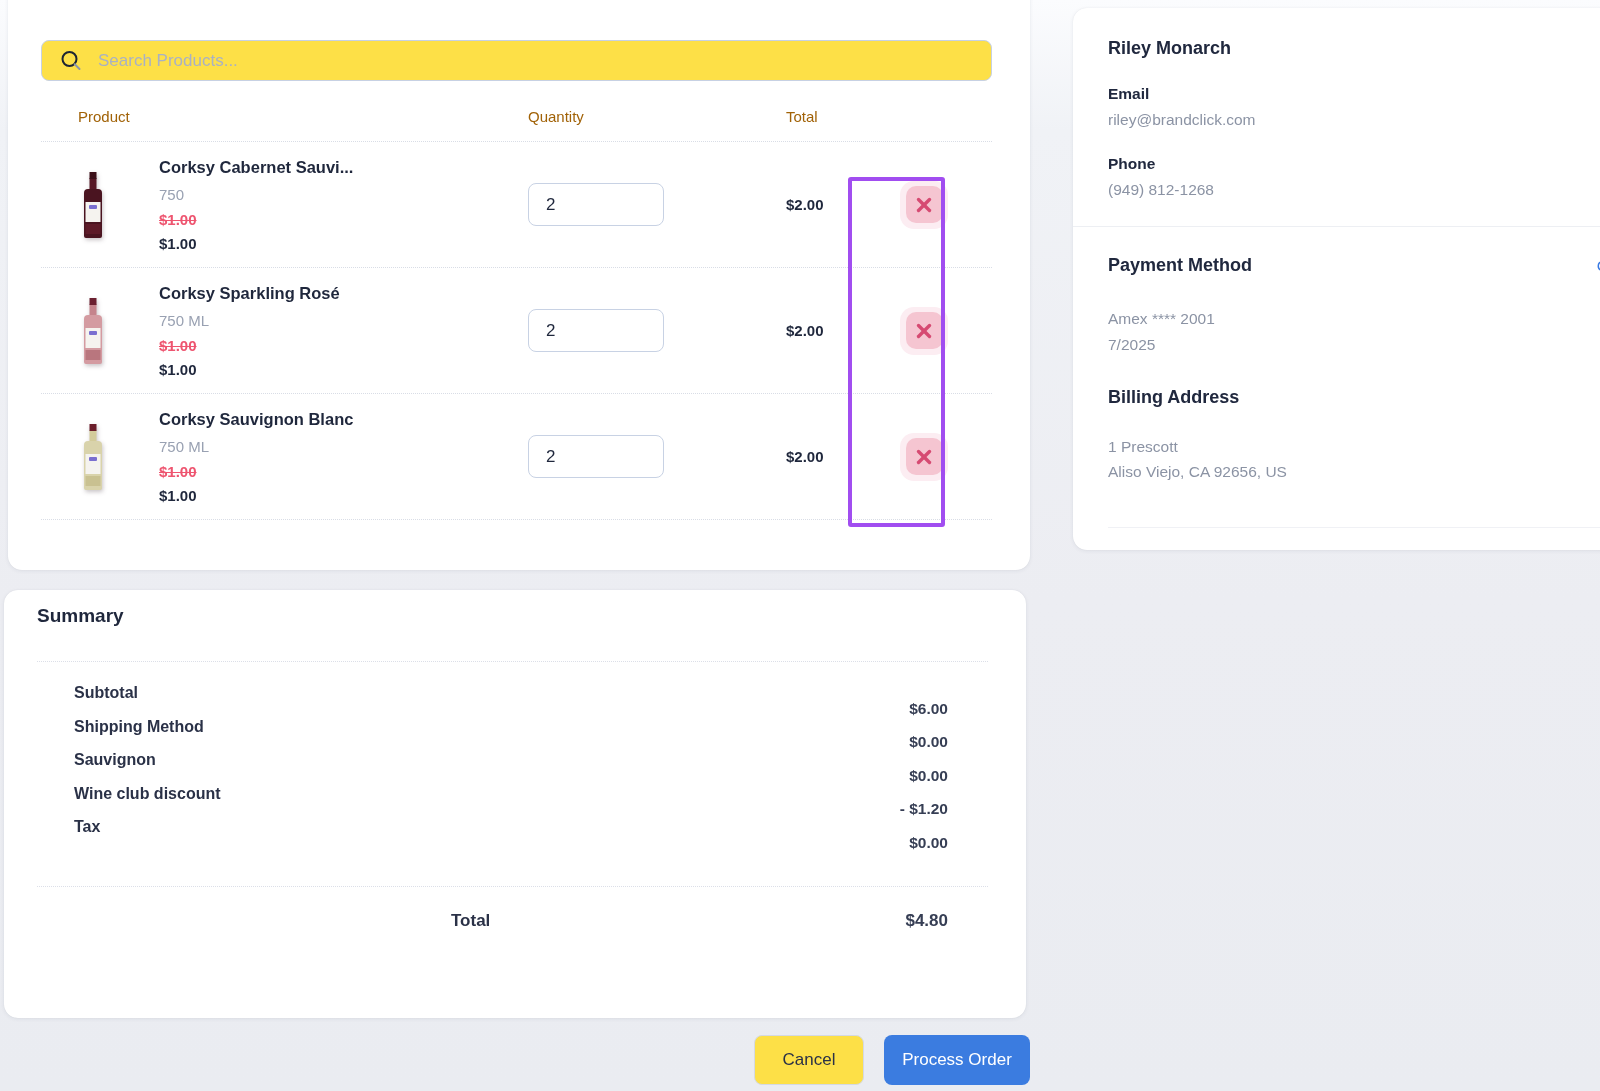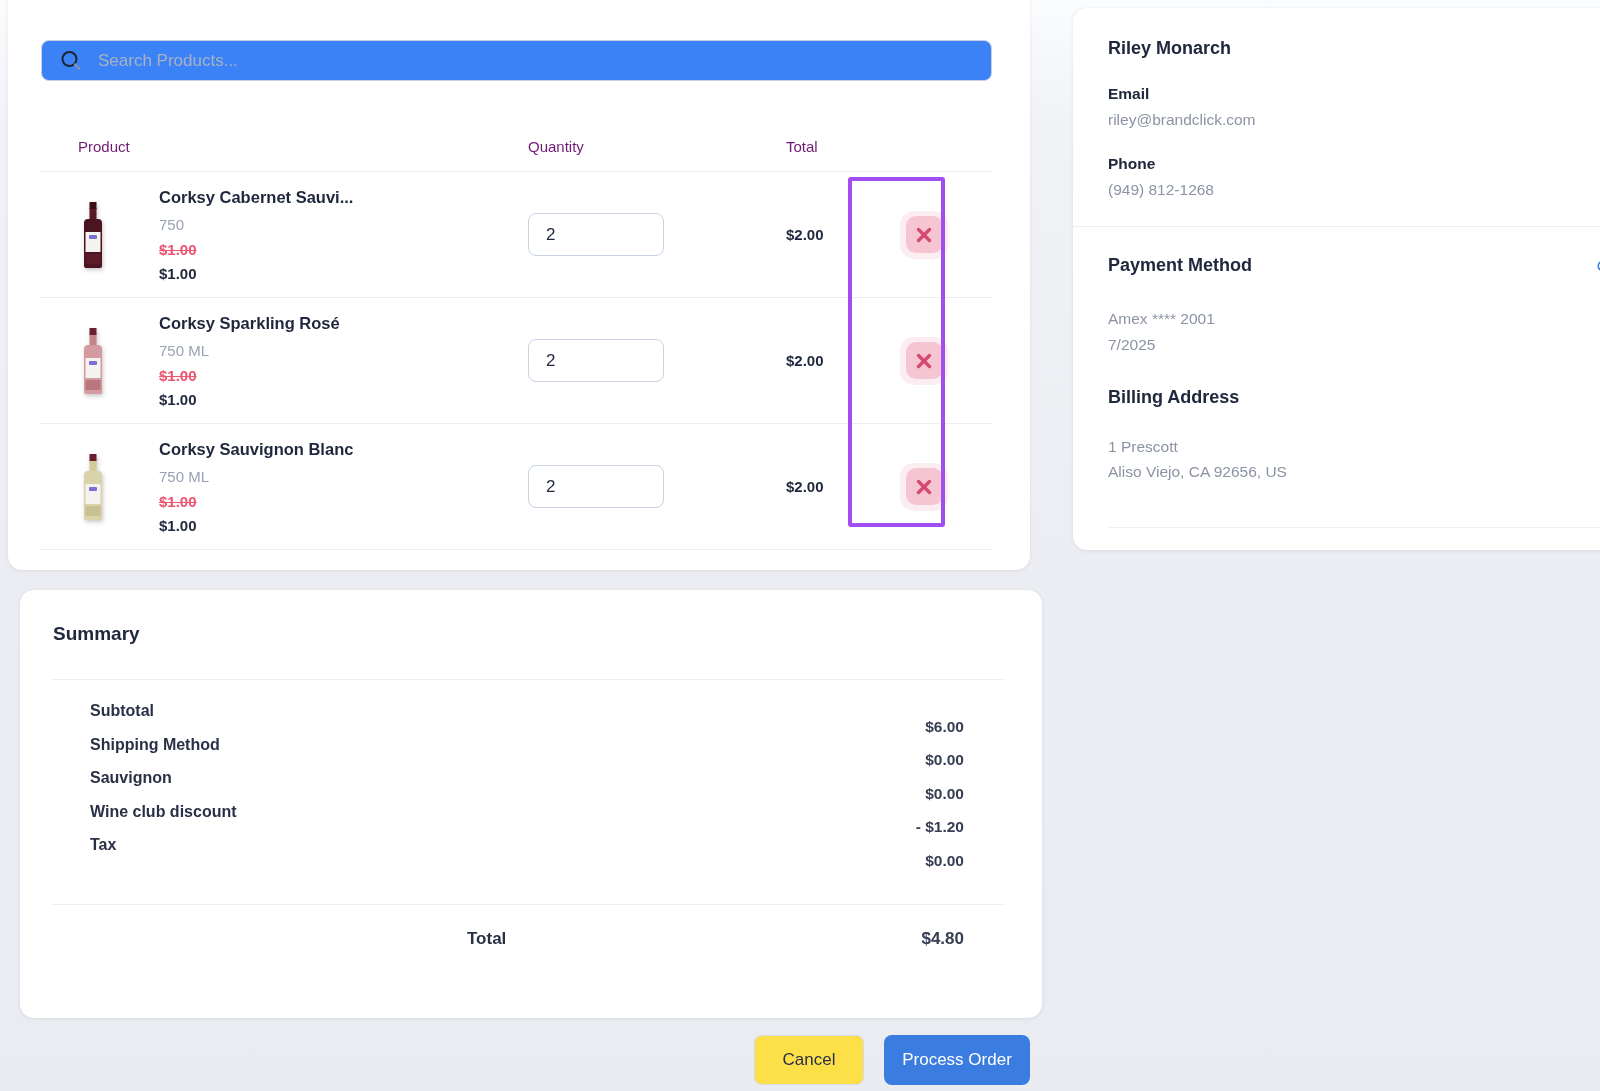--- a/index.html
+++ b/index.html
@@ -17,33 +17,33 @@
     box-shadow: 0 1px 4px rgba(30,40,70,0.07), 0 0 1px rgba(30,40,70,0.10);
   }
 
   
   #main-card { left:8px; top:-26px; width:1022px; height:596px; padding:66px 38px 0 33px; }
 
   .search-bar {
     display:flex; align-items:center;
     width:951px; height:41px;
     border:1px solid #c7d1e3; border-radius:8px;
-    background:#3b82f6; padding-left:17px;
+    background:#fde047; padding-left:17px;
   }
   .search-bar svg { flex:0 0 auto; }
   .search-bar input {
     border:none; outline:none; flex:1;
     font-family:"Liberation Sans", sans-serif;
     font-size:17px; color:#20283e; margin-left:15px; background:transparent;
   }
   .search-bar input::placeholder { color:#a9b1c4; }
 
   .tgrid { display:grid; grid-template-columns:118px 369px 258px 70px 1fr; align-items:center; width:951px; }
   .thead { margin-top:27px; padding-bottom:16px; border-bottom:1px dotted #d9dde6; }
-  .thead .th { font-size:15px; color:#701a75; font-weight:400;margin-top:30px; }
+  .thead .th { font-size:15px; color:#a16207; font-weight:400; }
   .th-product { grid-column:1 / 3; padding-left:37px; }
 
   .prow { height:126px; border-bottom:1px dotted #d9dde6; }
   .prow:last-child { border-bottom:none; }
 
   .imgcell { display:flex; justify-content:center; padding-right:14px; }
   .bottle { position:relative; width:34px; height:66px; filter: drop-shadow(1px 2px 2px rgba(40,20,30,0.25)); }
   .bottle .cap  { position:absolute; top:0;  left:50%; transform:translateX(-50%); width:7px; height:7px; }
   .bottle .neck { position:absolute; top:6px; left:50%; transform:translateX(-50%); width:7px; height:14px; }
   .bottle .bod  { position:absolute; top:17px; left:50%; transform:translateX(-50%); width:18px; height:49px; border-radius:4px 4px 2px 2px; }
@@ -77,21 +77,21 @@
     width:37px; height:37px; border-radius:10px; border:none;
     background:#f5c5d1; display:flex; align-items:center; justify-content:center;
     cursor:pointer;
   }
   .highlight-box {
     position:absolute; left:840px; top:203px; width:97px; height:350px;
     border:4px solid #a14df0; border-radius:3px; pointer-events:none; z-index:3;
   }
 
   
-  #summary-card { left:20px; top:590px; width:1022px; height:428px; padding:33px 38px 0 33px; }
+  #summary-card { left:4px; top:590px; width:1022px; height:428px; padding:15px 38px 0 33px; }
   .sum-title { font-size:19px; font-weight:bold; color:#1f273c; }
   .sum-divider { border-bottom:1px dotted #dcdfe8; margin-top:34px; }
   .sum-rows { margin-top:22px; }
   .sum-row { display:flex; justify-content:space-between; height:33.6px; }
   .sum-row .lbl { align-self:flex-start; font-size:16px; font-weight:bold; color:#2a3147; padding-left:37px; }
   .sum-row .val { align-self:flex-end; font-size:15.5px; font-weight:bold; color:#363e54; padding-right:40px; }
   .sum-total-row { margin-top:24px; display:flex; justify-content:space-between; }
   .sum-total-row .tlbl { margin-left:414px; font-size:17px; font-weight:bold; color:#2a3147; }
   .sum-total-row .tval { font-size:17px; font-weight:bold; color:#363e54; padding-right:40px; }
 

